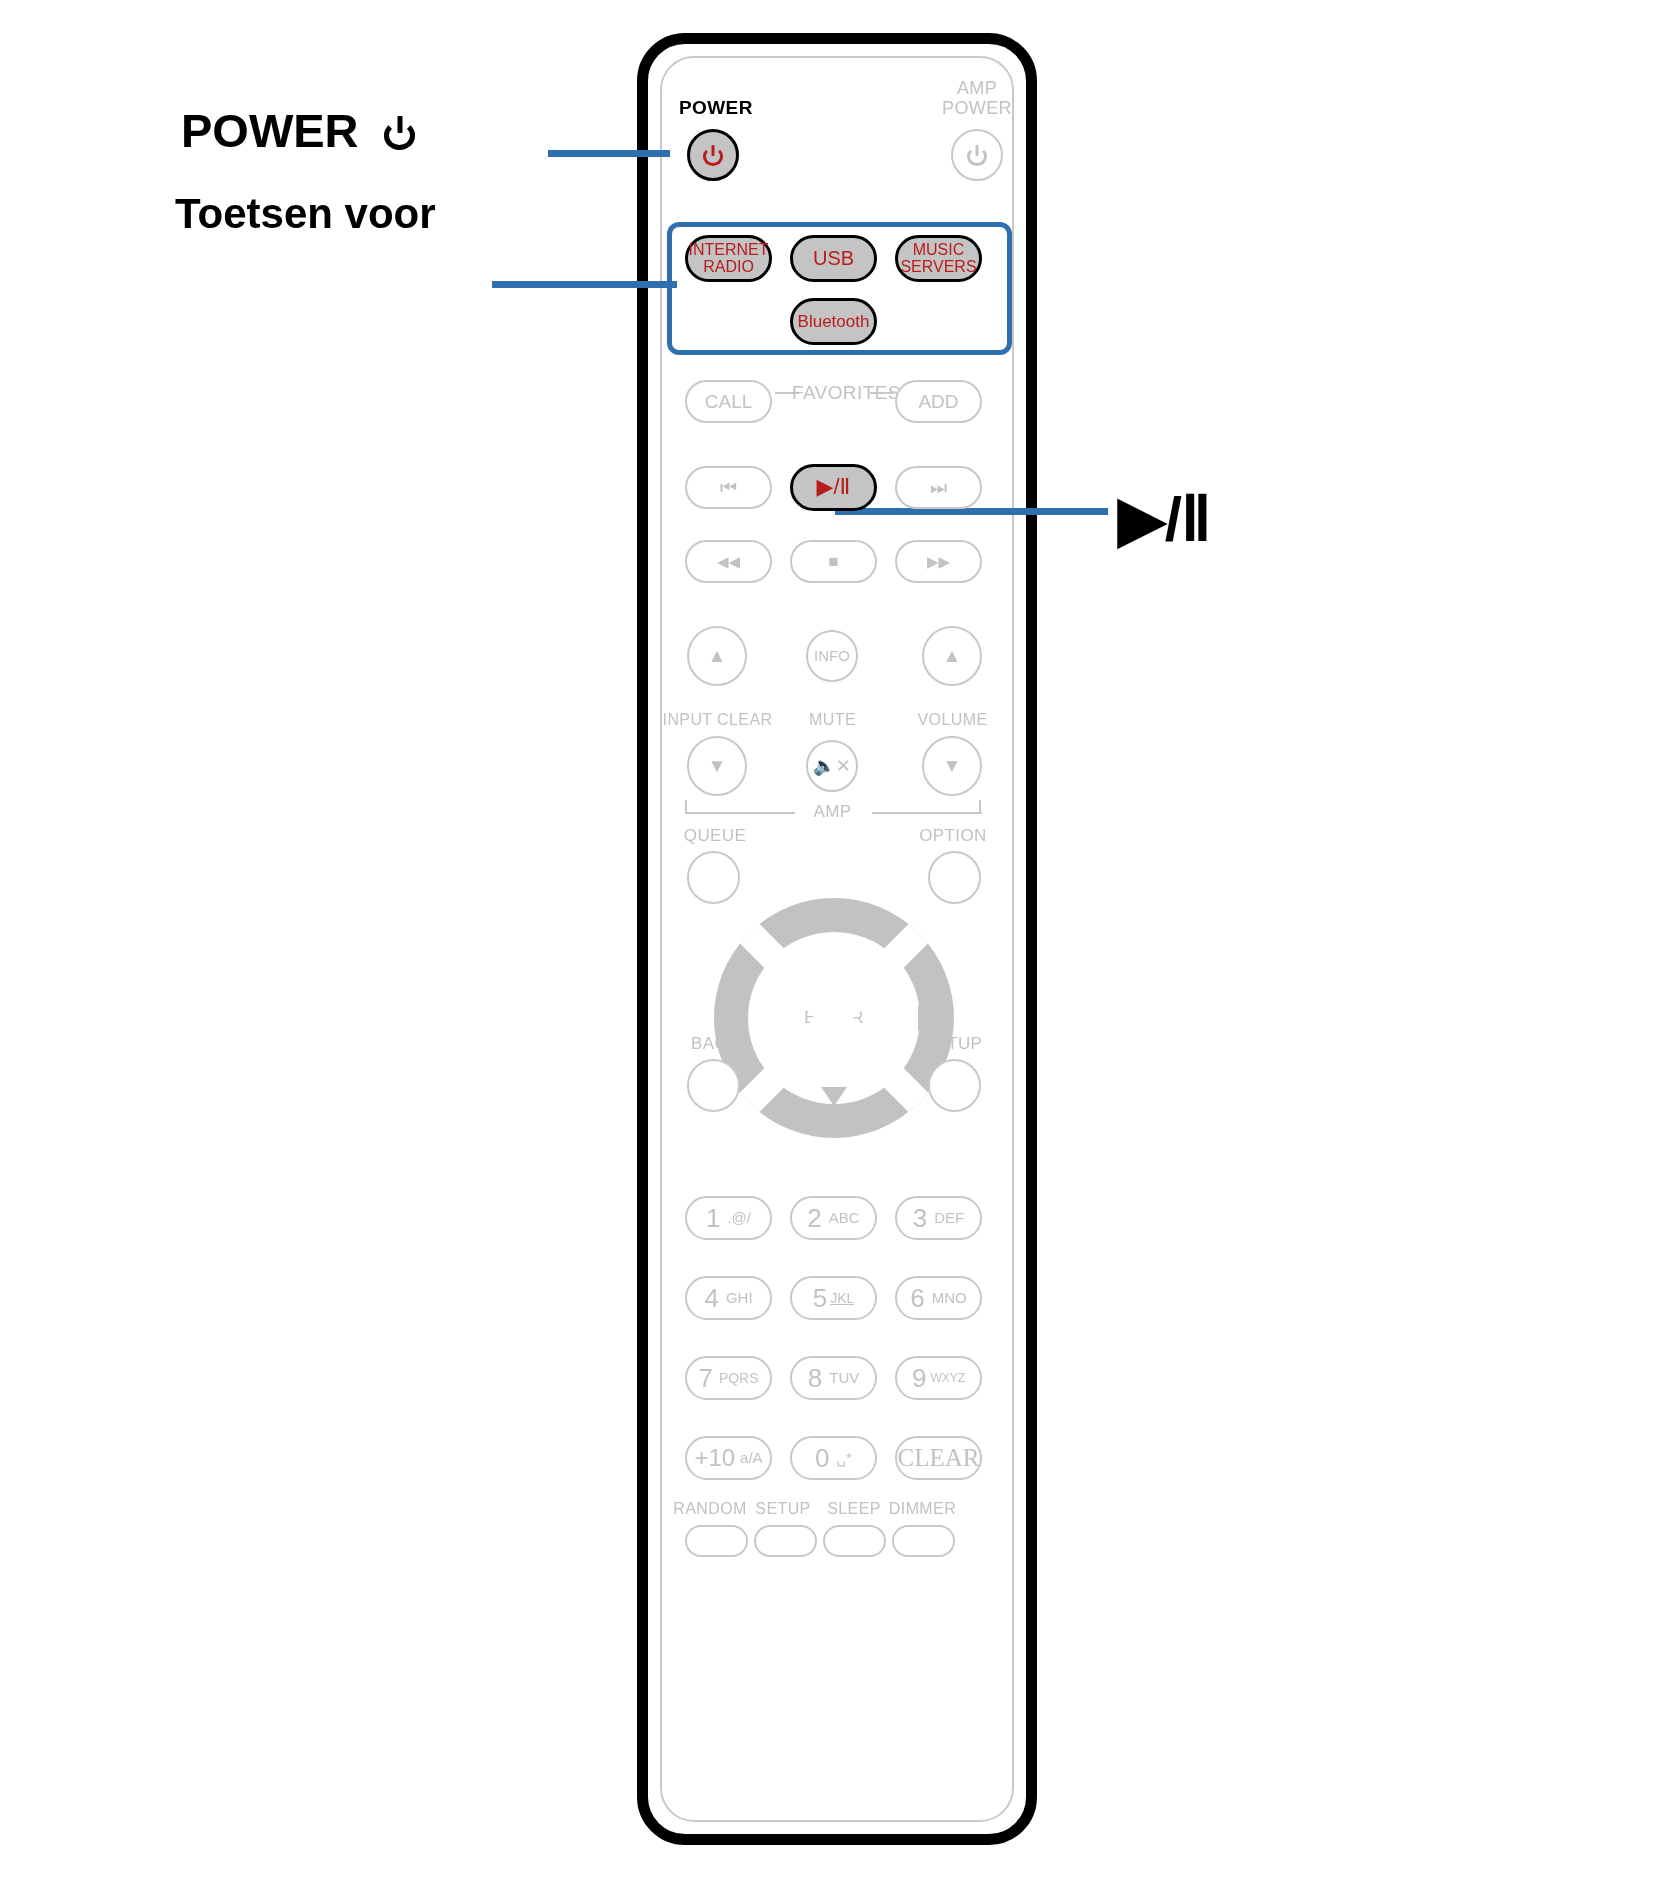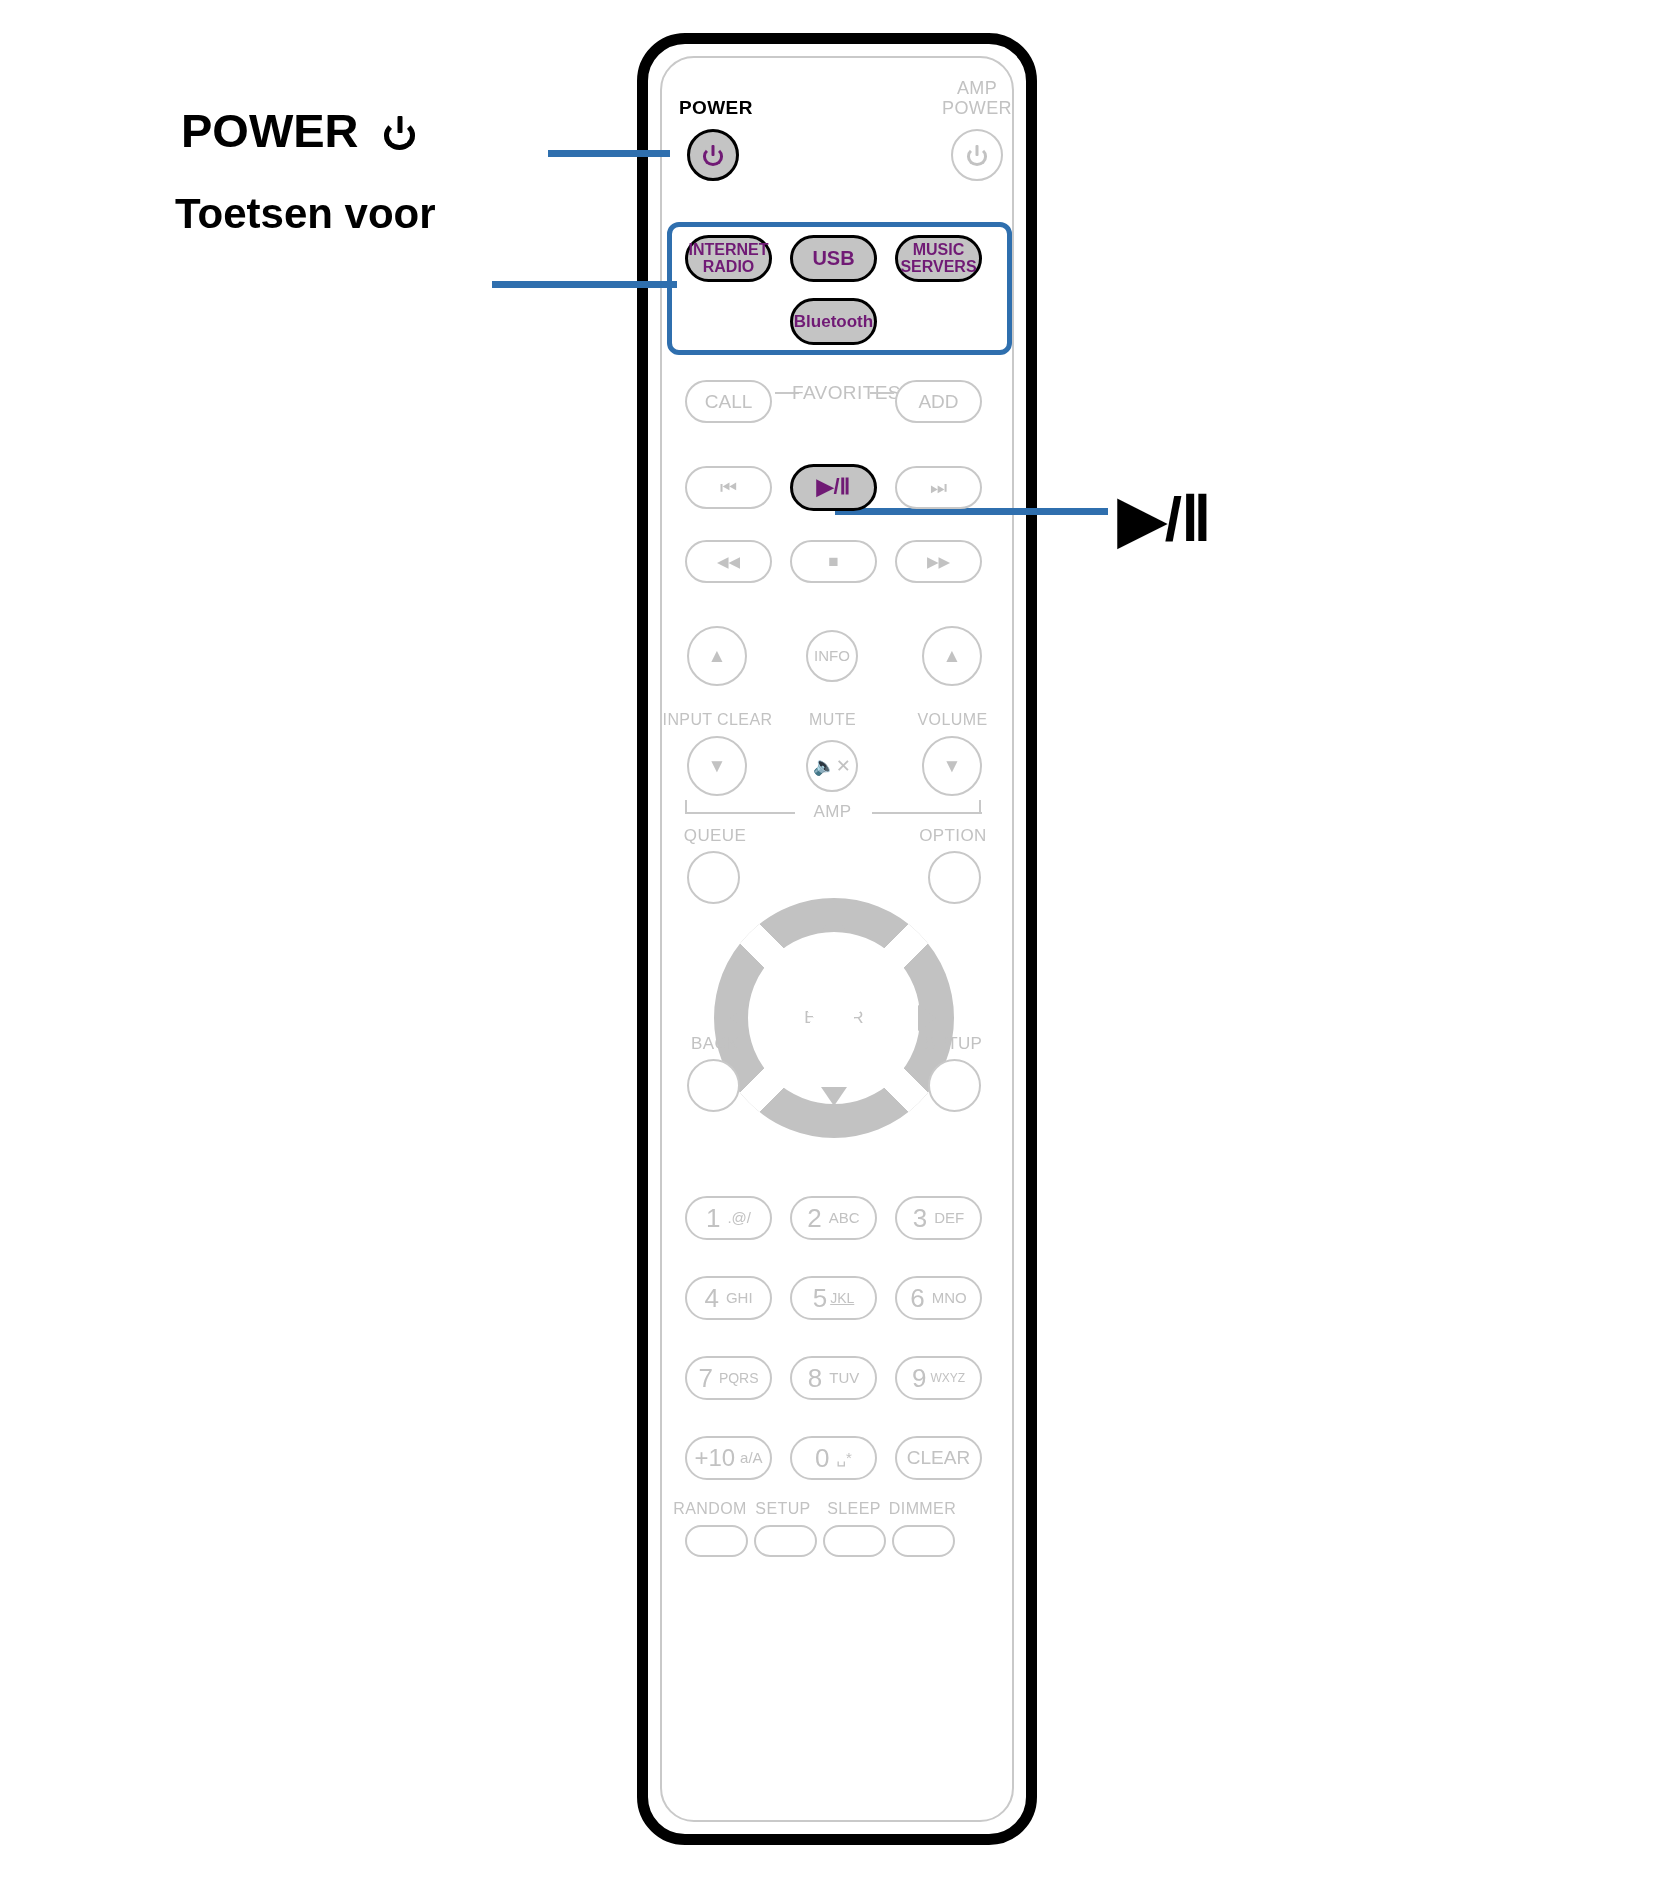--- a/index.html
+++ b/index.html
@@ -15,21 +15,21 @@
   .remote-inner{
     position:absolute;left:660px;top:56px;width:354px;height:1766px;
     border:2px solid #c9c9c9;border-radius:34px;background:#ffffff;box-sizing:border-box;
   }
 
   
   .btn{position:absolute;box-sizing:border-box;display:flex;align-items:center;
        justify-content:center;text-align:center;line-height:1.02;}
   .pill{border-radius:999px;}
   .dim{border:2px solid #c8c8c8;color:#c2c2c2;background:#ffffff;}
-  .hl{border:3px solid #000000;color:#701a75;background:#c4c4c4;font-weight:bold;}
+  .hl{border:3px solid #000000;color:#b91c1c;background:#c4c4c4;font-weight:normal;}
 
   .lbl{position:absolute;color:#c2c2c2;font-size:15px;letter-spacing:.4px;
        white-space:nowrap;text-align:center;}
   .lbl.dark{color:#000000;font-weight:bold;}
 
   
   .pw{position:relative;display:inline-block;width:1em;height:1em;}
   .pw i{position:absolute;left:50%;top:8%;width:2px;height:44%;transform:translateX(-50%);
         background:currentColor;border-radius:1px;}
   .pw u{position:absolute;left:11%;top:20%;width:78%;height:72%;border:2px solid currentColor;
@@ -262,21 +262,21 @@
 
   <div class="btn pill dim" style="left:685px;top:1436px;width:87px;height:44px;">
     <span style="font-size:24px;text-align:right;">+10</span>
     <span style="font-size:15px;margin-left:5px;">a/A</span>
   </div>
   <div class="btn pill dim" style="left:790px;top:1436px;width:87px;height:44px;">
     <span style="font-size:26px;">0</span>
     <span style="font-size:15px;margin-left:7px;">␣*</span>
   </div>
   <div class="btn pill dim" style="left:895px;top:1436px;width:87px;height:44px;">
-    <span style="font-size:19px;">CLEAR</span>
+    <span style="font-size:25px;font-family:Liberation Serif, serif;">CLEAR</span>
   </div>
 
   <div class="lbl" style="left:660px;top:1500px;width:100px;font-size:16px;">
     <span>RANDOM</span>
   </div>
   <div class="btn pill dim" style="left:685px;top:1525px;width:63px;height:32px;"></div>
 
   <div class="lbl" style="left:733px;top:1500px;width:100px;font-size:16px;">
     <span>SETUP</span>
   </div>

